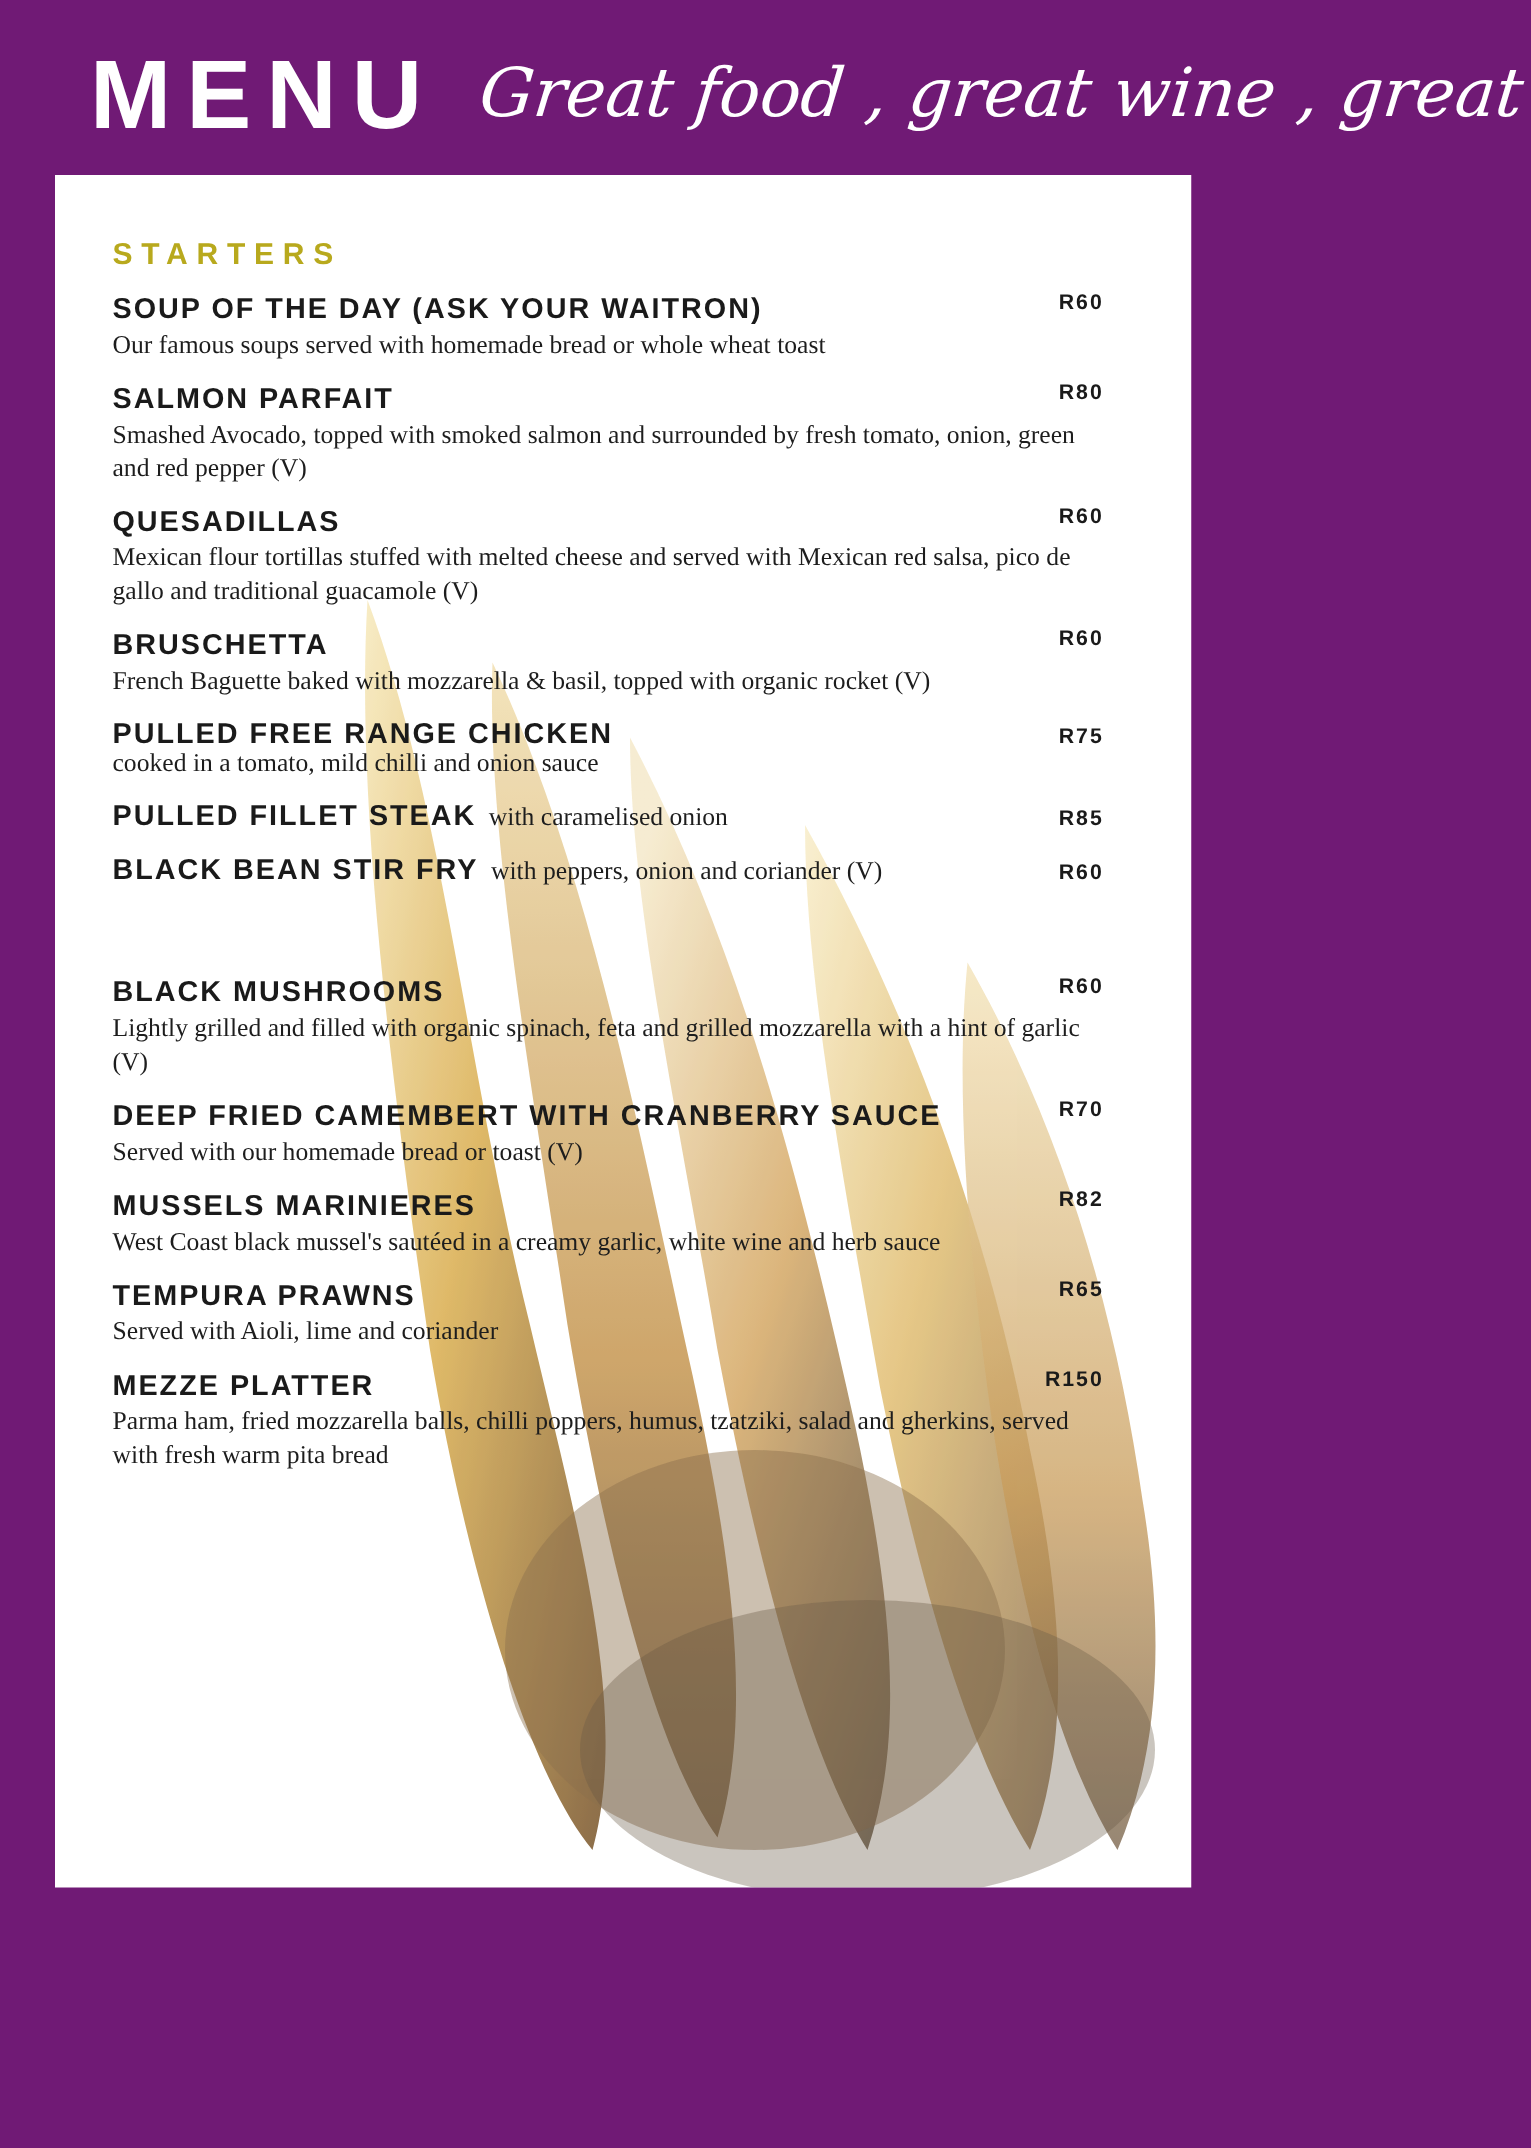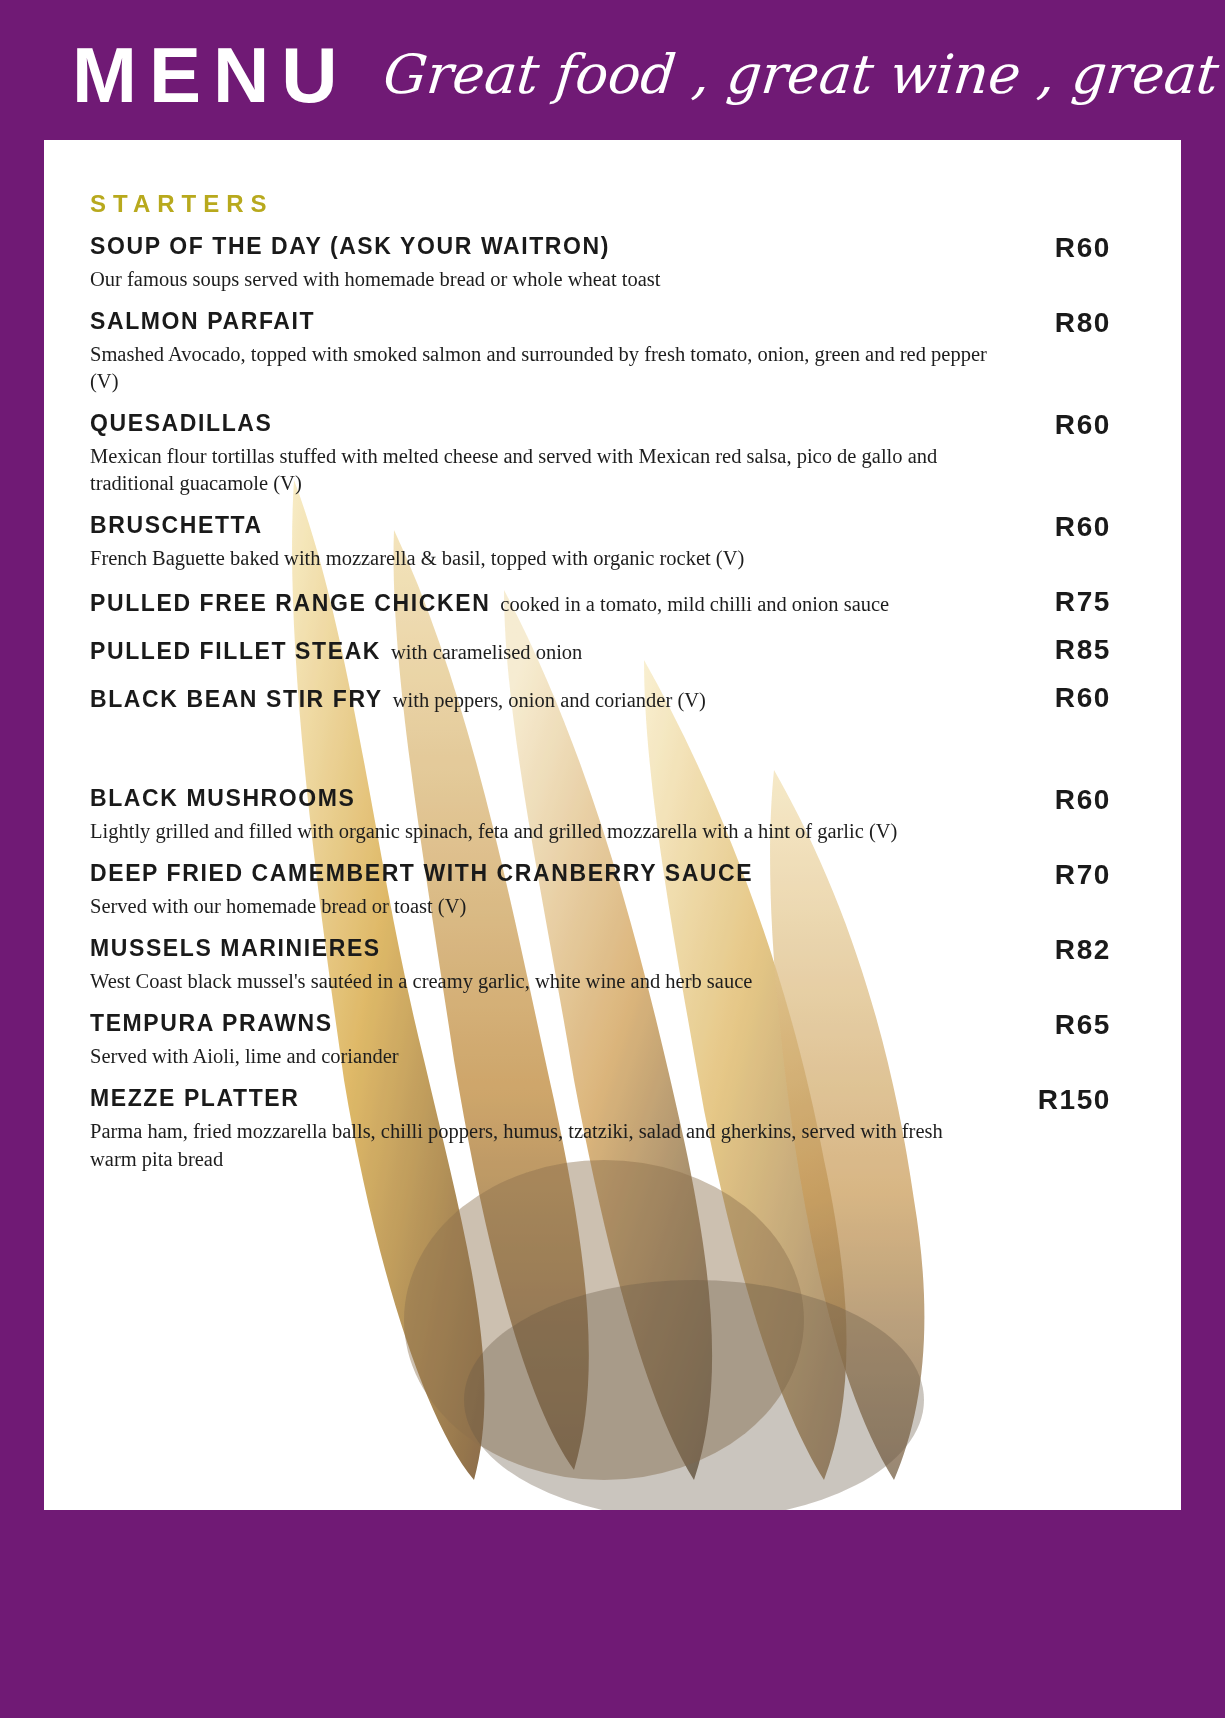--- a/index.html
+++ b/index.html
@@ -49,21 +49,21 @@
     font-size: 54px;
     line-height: 1;
     white-space: nowrap;
     transform: skewX(-6deg);
   }
   
   .card {
     position: absolute;
     left: 44px;
     top: 140px;
-    width: 1137px;
+    width: 909px;
     height: 1370px;
     background: #ffffff;
     overflow: hidden;
   }
   
   .bg-art {
     position: absolute;
     left: 130px;
     top: 300px;
     width: 800px;
@@ -104,21 +104,21 @@
     font-family: "Liberation Sans", sans-serif;
     font-weight: bold;
     font-size: 23px;
     letter-spacing: 1.6px;
     color: #1a1a1a;
     line-height: 1.25;
   }
   .item-price {
     font-family: "Liberation Sans", sans-serif;
     font-weight: bold;
-    font-size: 28px;
+    font-size: 17px;
     letter-spacing: 1.6px;
     color: #1a1a1a;
     white-space: nowrap;
     padding-left: 18px;
     margin-left: 39px;
   }
   .item-desc {
     font-family: "Liberation Serif", serif;
     font-size: 20.5px;
     color: #1d1d1d;

